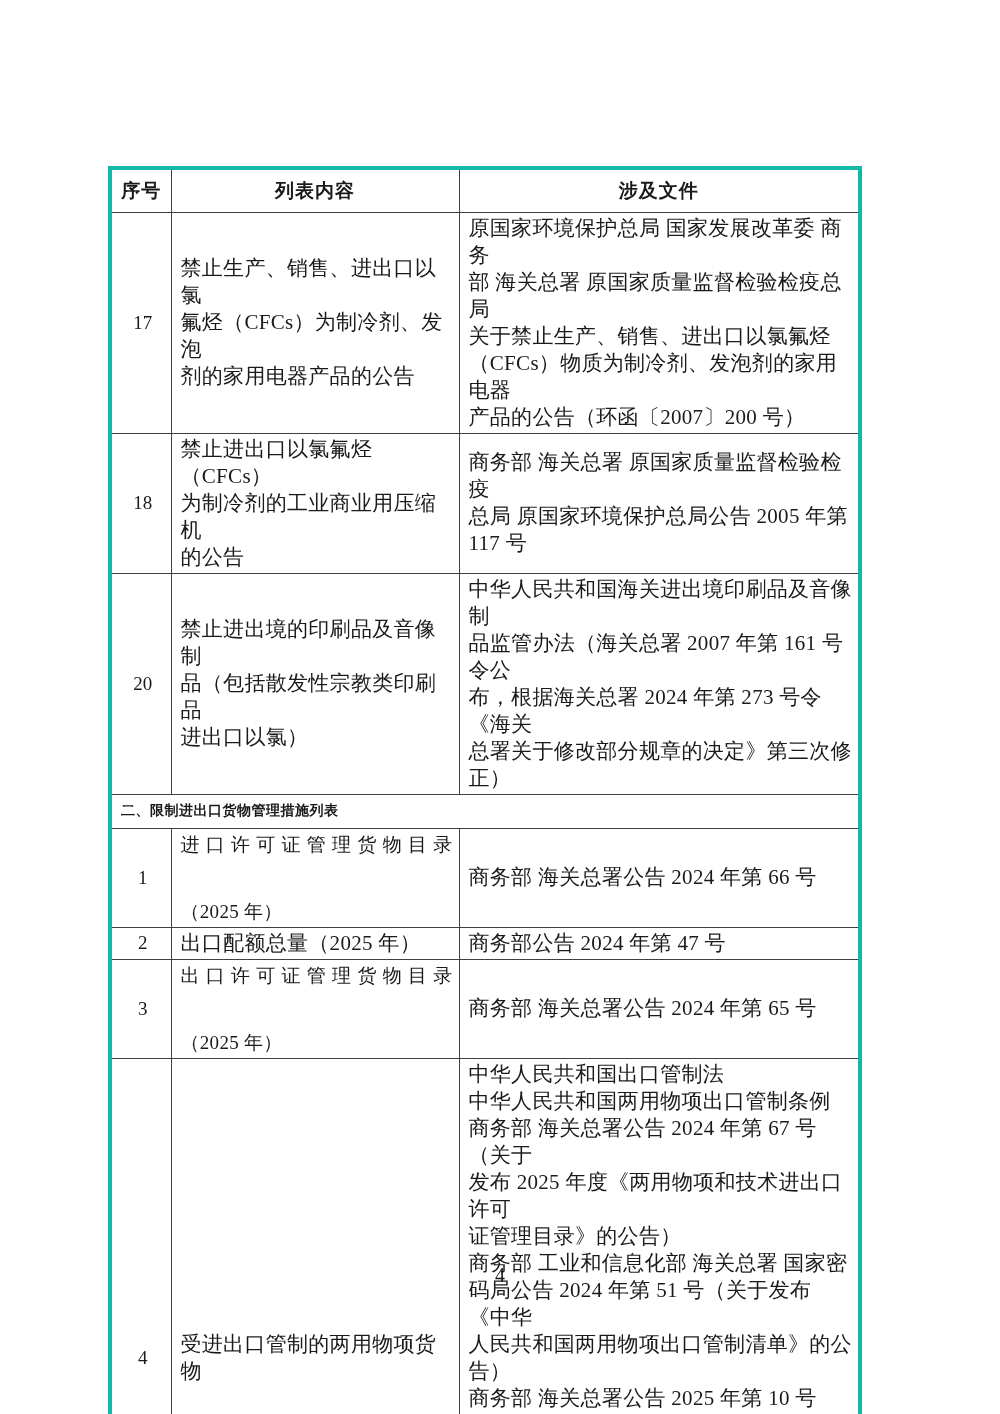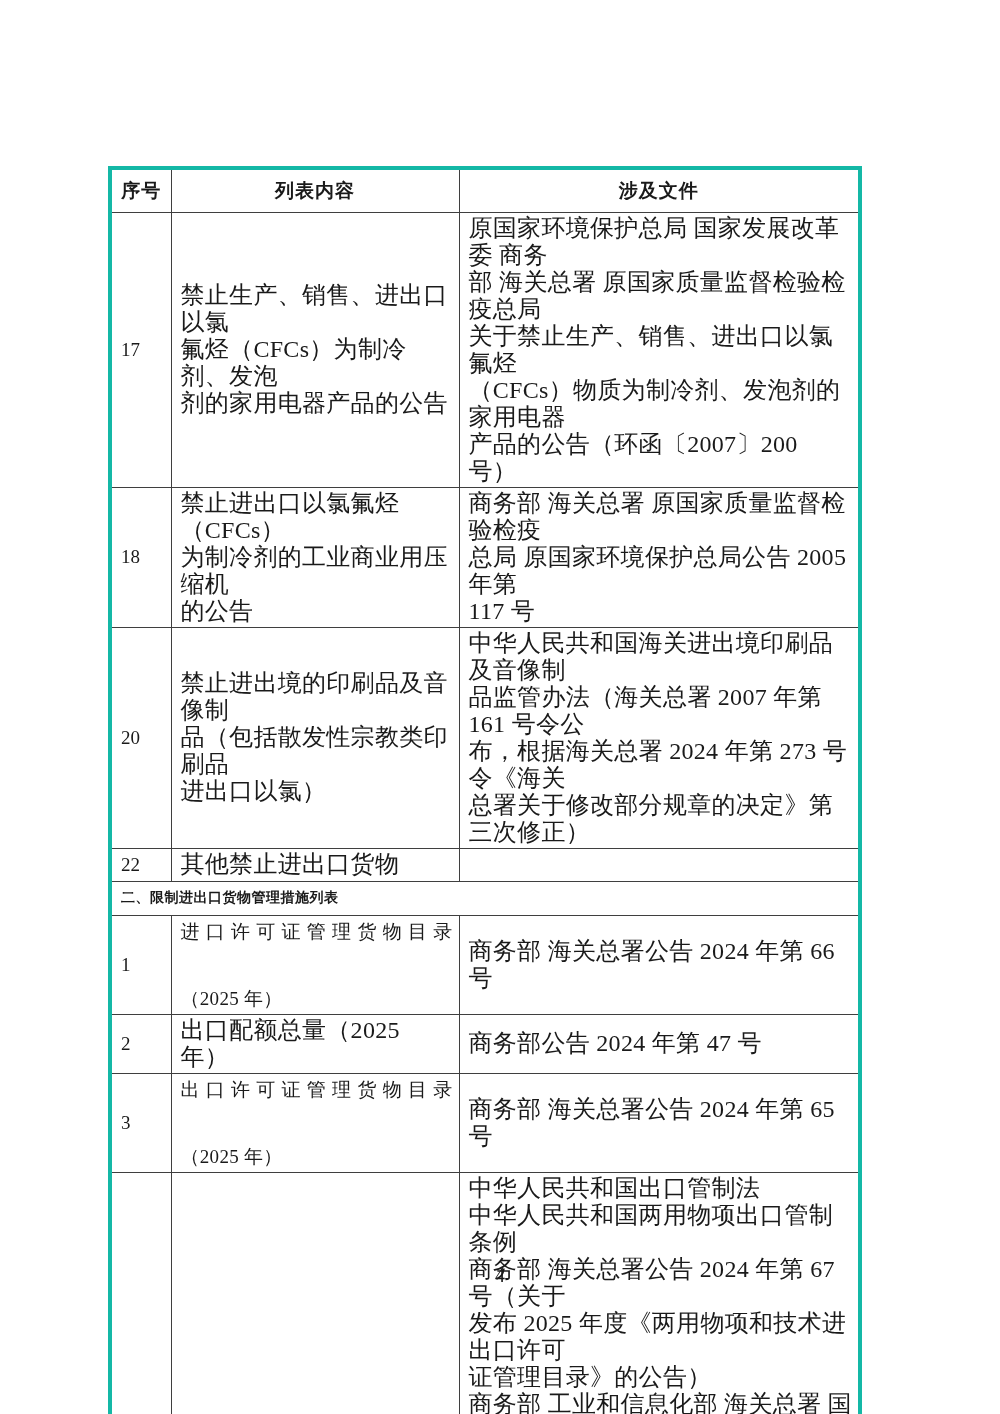--- a/index.html
+++ b/index.html
@@ -21,26 +21,26 @@
     table-layout: fixed;
     border: 4px solid #14b8a6;
   }
   table.doc-table td {
     border: 1px solid #3f3f3f;
     vertical-align: middle;
     padding: 2px 6px 2px 9px;
     overflow: hidden;
   }
   td.c-no {
-    text-align: left;
+    text-align: center;
     padding: 2px 2px;
     font-size: 19px;
   }
   .cell-text {
-    font-size: 24px;
+    font-size: 21px;
     line-height: 27px;
     white-space: pre-line;
     text-align: left;
     letter-spacing: 0.3px;
   }
   tr.header-row td {
     font-family: "Liberation Sans", "DejaVu Sans", sans-serif;
     font-weight: bold;
     font-size: 19px;
     text-align: center;
@@ -137,29 +137,20 @@
           </td>
       <td>
             <div class="cell-text">中华人民共和国海关进出境印刷品及音像制
 品监管办法（海关总署 2007 年第 161 号令公
 布，根据海关总署 2024 年第 273 号令《海关
 总署关于修改部分规章的决定》第三次修正）</div>
           </td>
     </tr>
 
 
-    <tr style="height:33px">
-      <td class="c-no">22</td>
-      <td>
-            <div class="cell-text">其他禁止进出口货物</div>
-          </td>
-      <td>
-            <div class="cell-text"></div>
-          </td>
-    </tr>
 
     <tr class="section-row" style="height:34px">
       <td colspan="3">二、限制进出口货物管理措施列表</td>
     </tr>
 
     <tr style="height:53px">
       <td class="c-no">1</td>
       <td>
         <div class="spread">进口许可证管理货物目录</div>
         <div class="line">（2025 年）</div>

